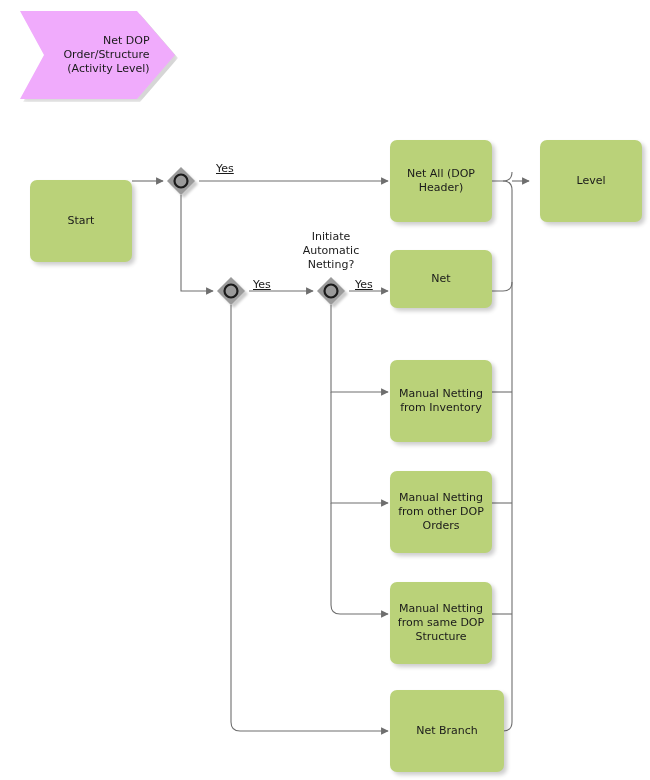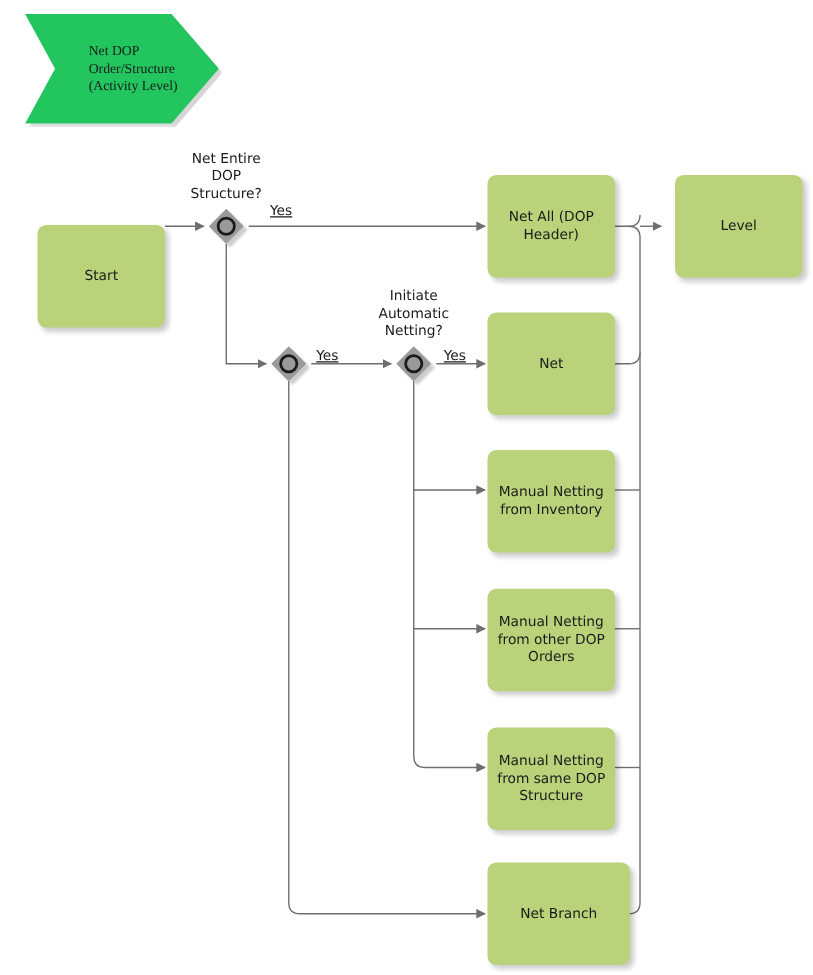--- a/index.html
+++ b/index.html
@@ -21,30 +21,29 @@
     position: absolute;
     left: 0;
     top: 0;
     width: 650px;
     height: 780px;
   }
   
   .banner {
     position: absolute;
     box-sizing: border-box;
-    background: #22c55e;
-    color: #1a1a1a;
-    font-size: 11px;
-    line-height: 14px;
-    text-align: left;
+    background: #f0abfc;
+    color: #1a1a1a;
+    font-size: 11px;
+    line-height: 14px;
+    text-align: right;
     display: flex;
     align-items: center;
     justify-content: center;
     clip-path: polygon(0px 0px, 117px 0px, 155px 44px, 117px 88px, 0px 88px, 24px 44px);
-    font-family: Liberation Serif, serif;
   }
   .banner-shadow {
     position: absolute;
     background: rgba(0,0,0,0.16);
     filter: blur(2px);
     clip-path: polygon(0px 0px, 117px 0px, 155px 44px, 117px 88px, 0px 88px, 24px 44px);
   }
   .banner-text {
     padding-left: 18px;
     white-space: pre-line;
@@ -166,21 +165,21 @@
 
   <div class="node" style="left:390px; top:140px; width:102px; height:82px;">
     <span class="node-text">Net All (DOP
 Header)</span>
   </div>
 
   <div class="node" style="left:540px; top:140px; width:102px; height:82px;">
     <span class="node-text">Level</span>
   </div>
 
-  <div class="node" style="left:390px; top:250px; width:102px; height:82px;">
+  <div class="node" style="left:390px; top:250px; width:102px; height:58px;">
     <span class="node-text">Net</span>
   </div>
 
   <div class="node" style="left:390px; top:360px; width:102px; height:82px;">
     <span class="node-text">Manual Netting
 from Inventory</span>
   </div>
 
   <div class="node" style="left:390px; top:471px; width:102px; height:82px;">
     <span class="node-text">Manual Netting
@@ -215,23 +214,20 @@
   </div>
 
   <div class="decision" style="left:317px; top:277px;">
     <div class="dshadow"></div>
     <svg class="dbody" viewBox="0 0 28 28">
       <polygon points="14,0 28,14 14,28 0,14" fill="#9a9a9a"></polygon>
       <circle cx="14" cy="14" r="6.5" fill="#9a9a9a" stroke="#1a1a1a" stroke-width="2.2"></circle>
     </svg>
   </div>
 
-  <div class="lbl" style="left:121px; top:120px; width:120px;">Net Entire
-DOP
-Structure?</div>
 
 
   <div class="lbl" style="left:271px; top:230px; width:120px;">Initiate
 Automatic
 Netting?</div>
 
   <div class="lbl-yes" style="left:216px; top:162px;">Yes</div>
 
   <div class="lbl-yes" style="left:253px; top:278px;">Yes</div>
 

